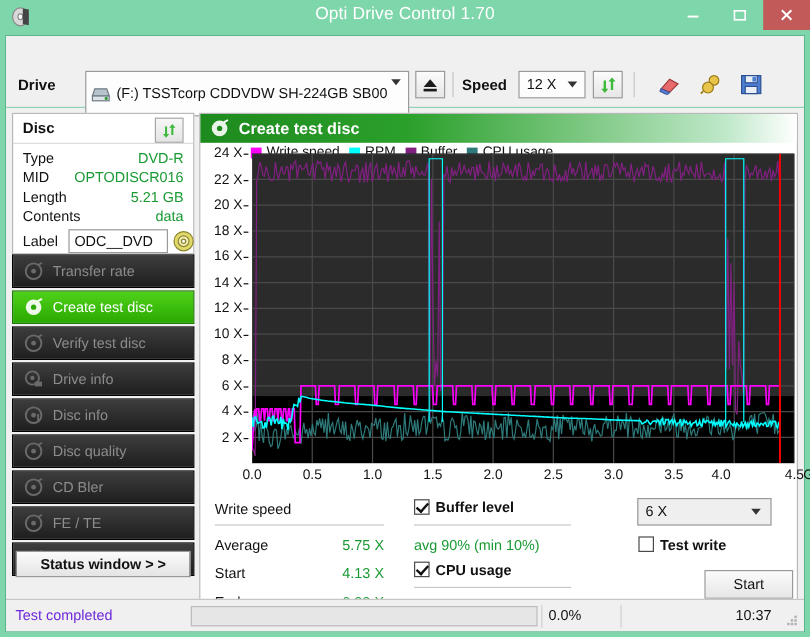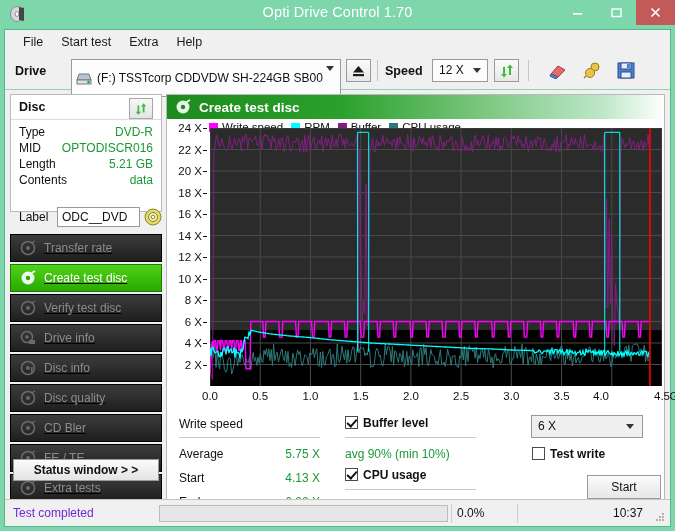--- a/index.html
+++ b/index.html
@@ -142,34 +142,34 @@
     position: absolute; left: 118px; top: 3px; width: 24px; height: 21px;
     background: linear-gradient(#f7f7f7,#e4e4e4); border: 1px solid #a6a6a6;
     display: flex; align-items: center; justify-content: center;
   }
   .disc-row {
     position: absolute; left: 0; width: 150px; height: 16px;
     font-size: 12px;
   }
   .disc-key { position: absolute; left: 8px; color: #111; }
   .disc-val { position: absolute; right: 8px; color: #1a9a34; }
-  #label-row { position: absolute; left: 0; top: 112px; width: 144px; height: 22px; }
+  #label-row { position: absolute; left: 0; top: 96px; width: 144px; height: 22px; }
   #label-key { position: absolute; left: 8px; top: 3px; font-size: 12px; color: #111; }
   #label-input {
     position: absolute; left: 46px; top: 0px; width: 83px; height: 20px;
     background: #ffffff; border: 1px solid #9a9a9a;
     font-size: 12px; color: #111;
     display: flex; align-items: center; padding-left: 4px;
   }
   #disc-icon-btn {
     position: absolute; left: 132px; top: 0px; width: 20px; height: 20px;
     display: flex; align-items: center; justify-content: center;
   }
 
-  #nav-list { position: absolute; left: 0; top: 140px; width: 129px; text-decoration: underline; }
+  #nav-list { position: absolute; left: 0; top: 118px; width: 129px; }
   .nav-btn {
     position: relative; width: 152px; height: 28px;
     margin-bottom: 2px;
     background: linear-gradient(#3d3d3d,#1e1e1e);
     border: 1px solid #000;
     display: flex; align-items: center;
   }
   .nav-btn.active {
     background: linear-gradient(#4fd21a,#2aa900);
     border: 1px solid #1d7a00;
@@ -335,26 +335,20 @@
     </div>
     <div class="wbtn" id="btn-close">
       <svg width="11" height="11" viewBox="0 0 11 11">
           <path d="M1.5 1.5 L9.5 9.5 M9.5 1.5 L1.5 9.5" stroke="#fff" stroke-width="1.6"></path>
         </svg>
     </div>
   </div>
 
   <div id="client">
 
-    <div id="menubar">
-      <div class="menu-item">File</div>
-      <div class="menu-item">Start test</div>
-      <div class="menu-item">Extra</div>
-      <div class="menu-item">Help</div>
-    </div>
 
     <div id="toolbar">
       <div id="drive-label">Drive</div>
 
       <div id="drive-combo">
         <svg id="drive-icon" viewBox="0 0 16 14">
           <path d="M1 9 L3 3 L13 3 L15 9 Z" fill="#b9c3cc" stroke="#6d7a85"></path>
           <rect x="1" y="9" width="14" height="4" fill="#dfe4e8" stroke="#6d7a85"></rect>
           <circle cx="12.5" cy="11" r="1.3" fill="#2aa02a"></circle>
         </svg>

